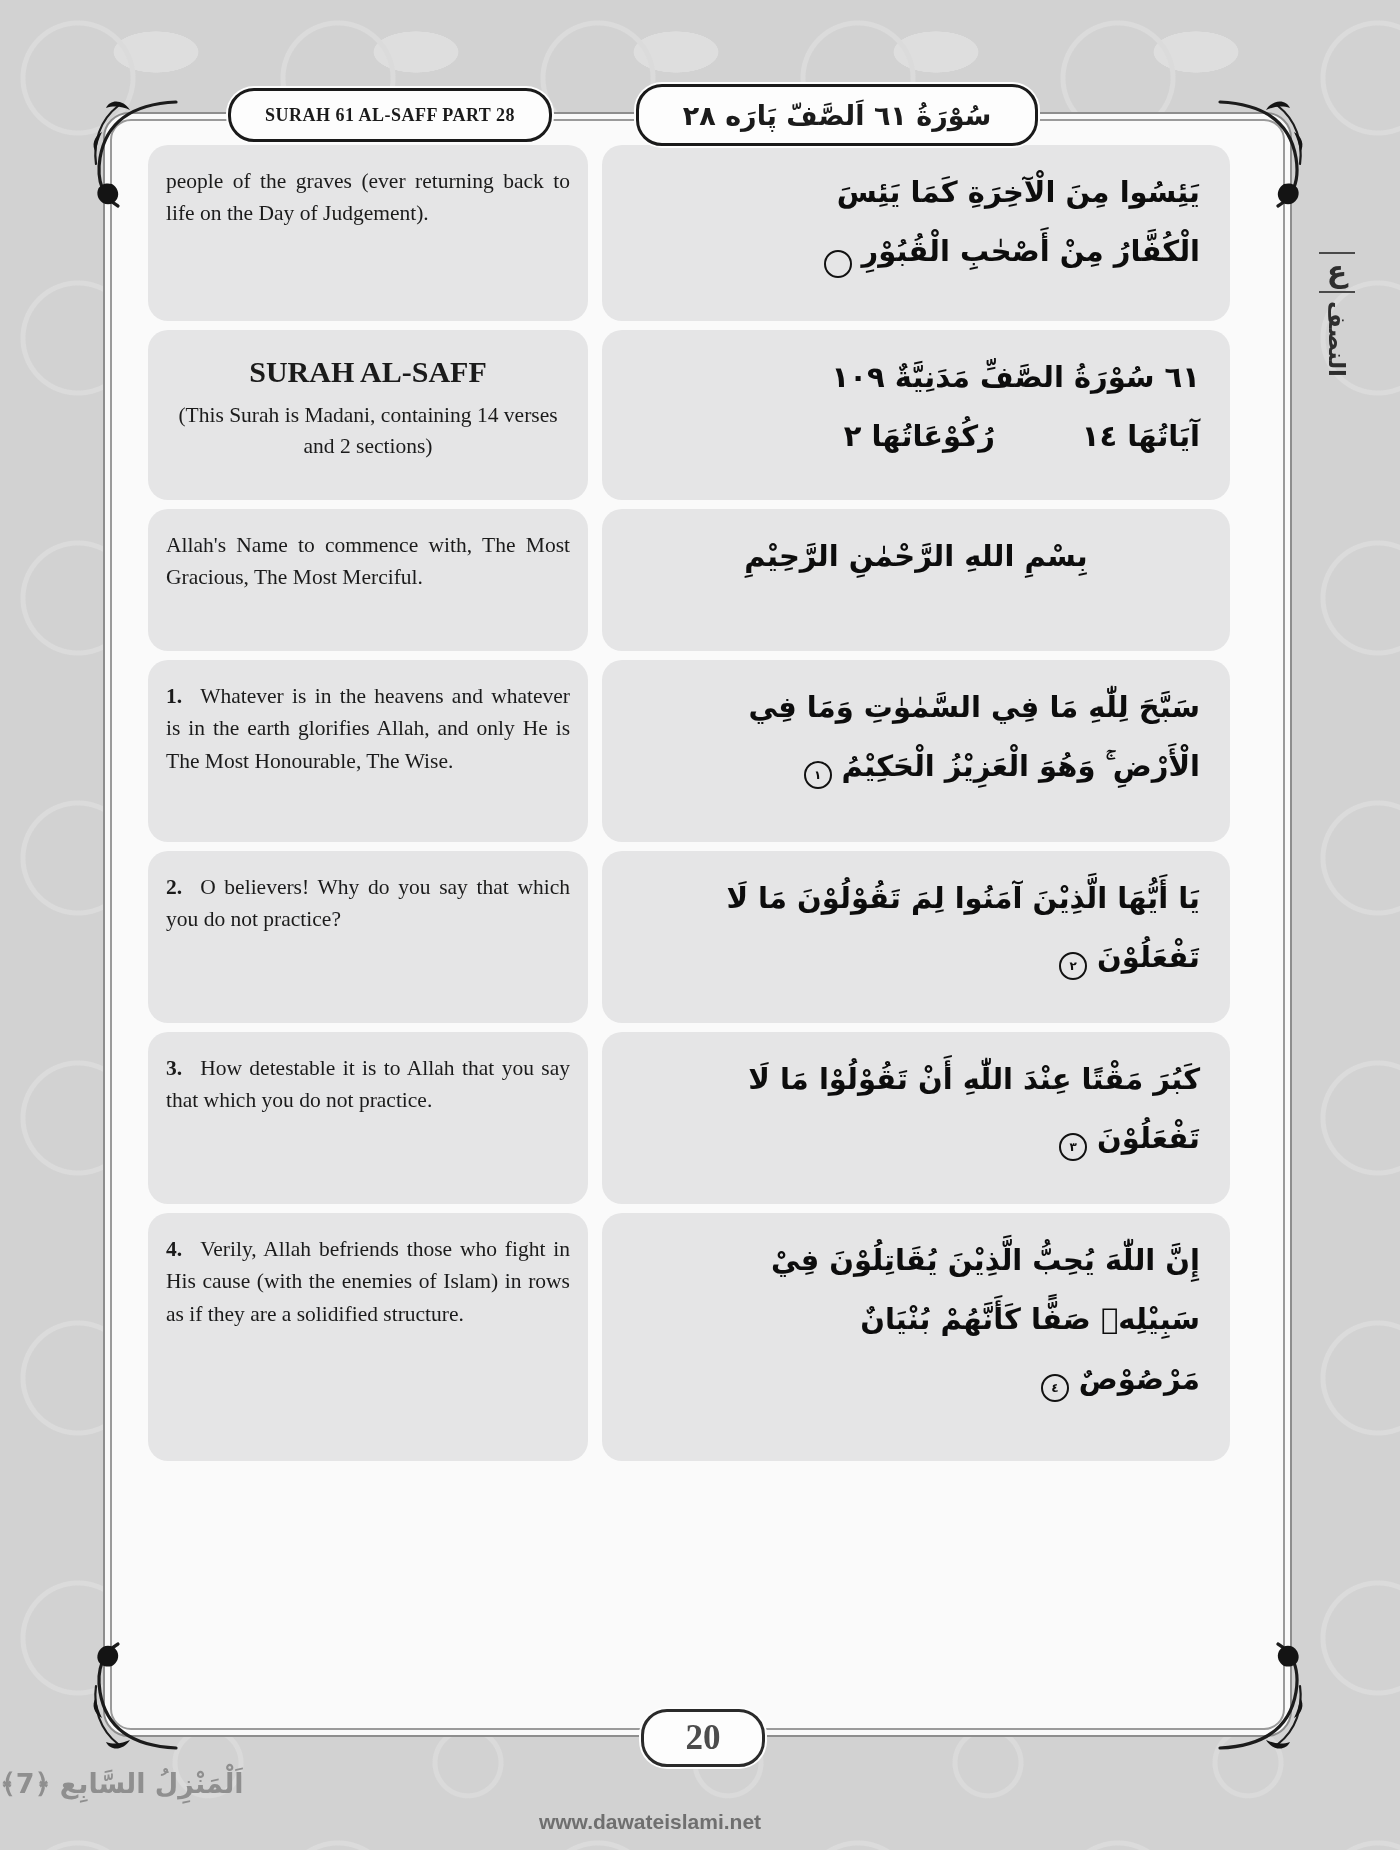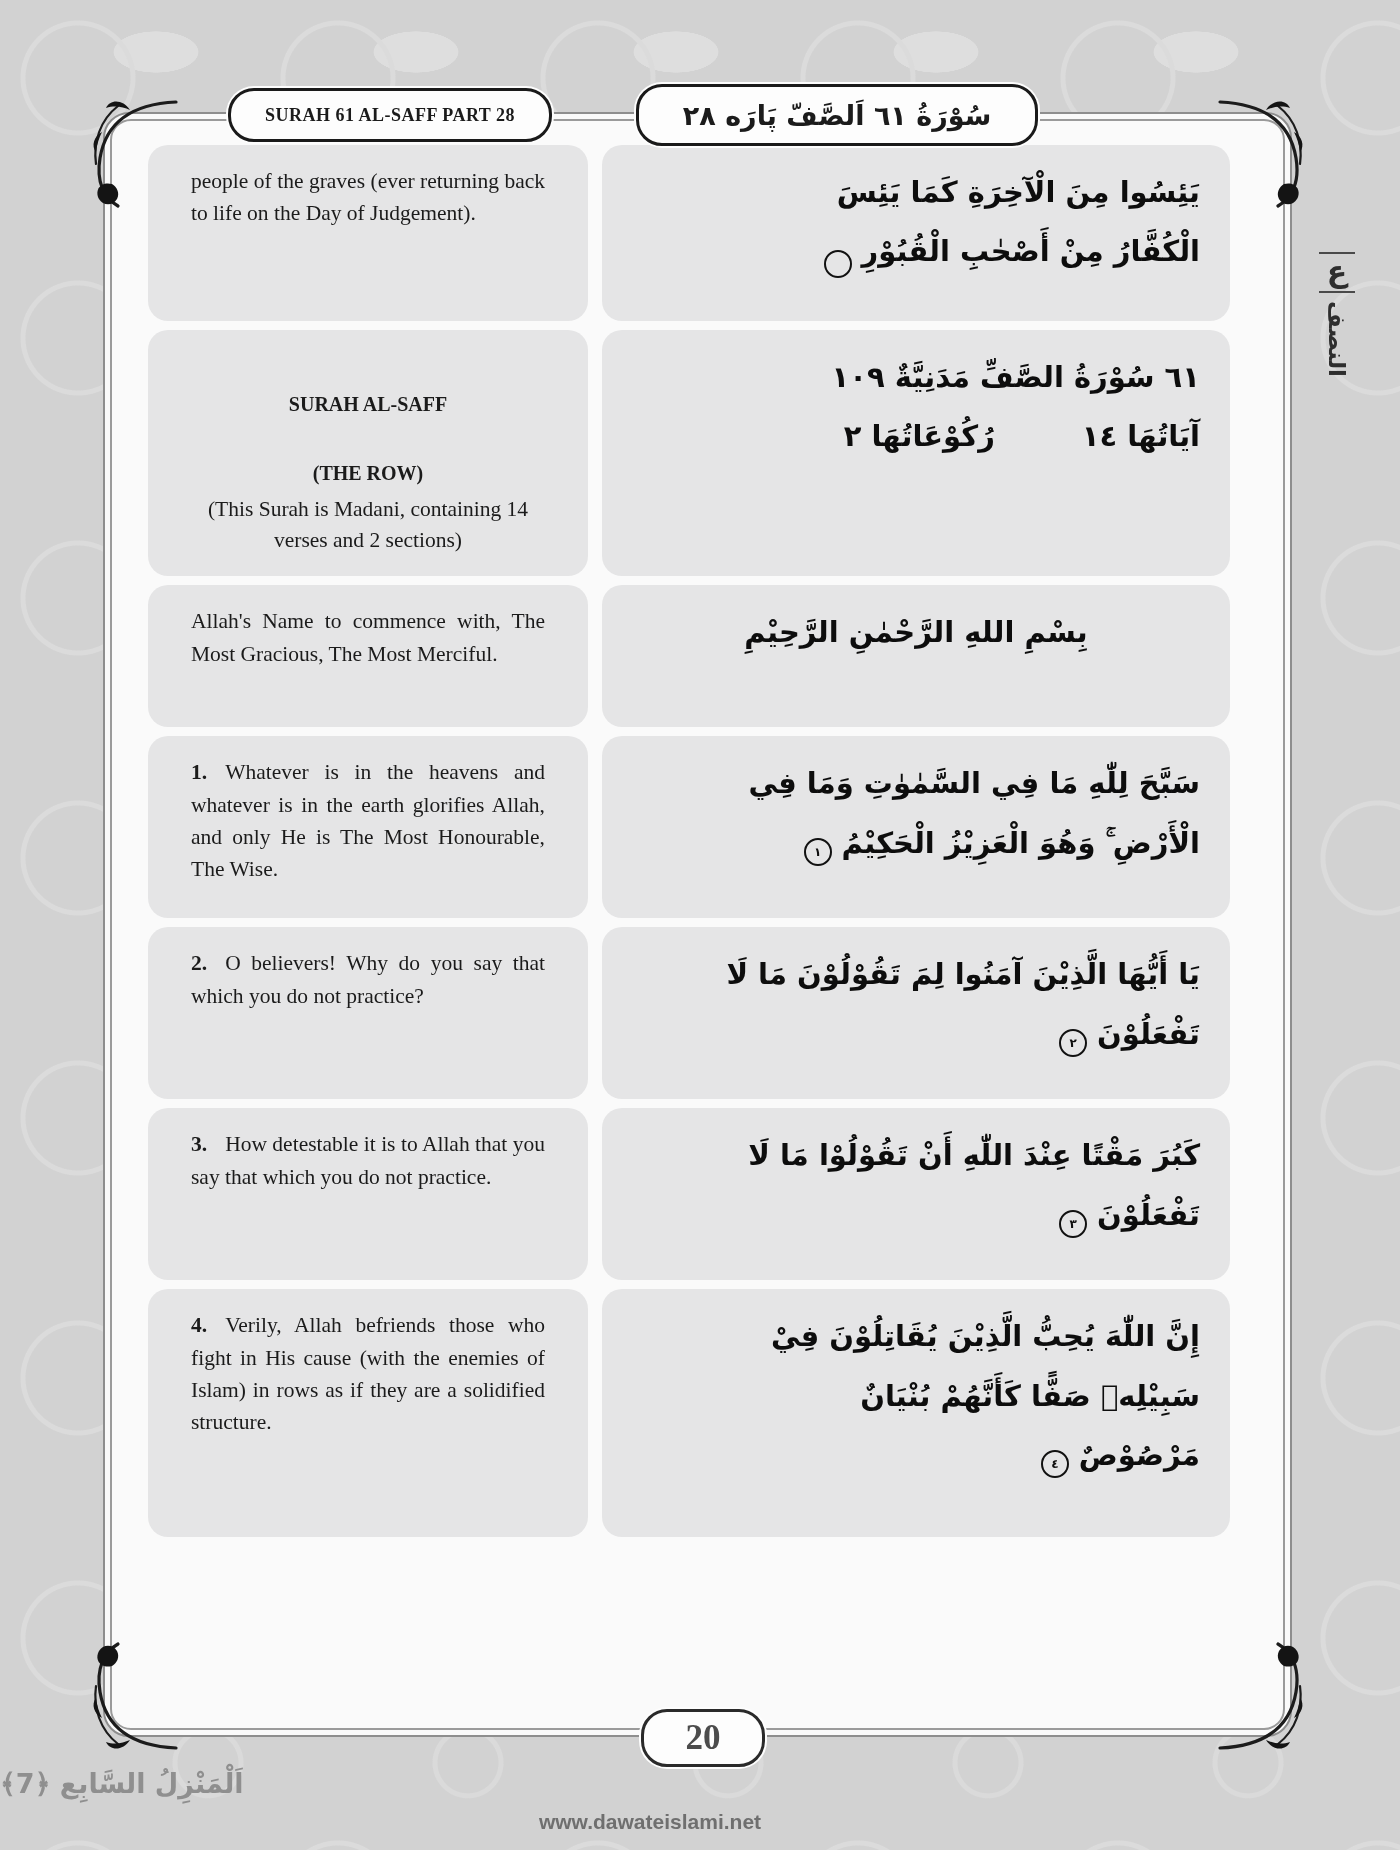--- a/index.html
+++ b/index.html
@@ -40,25 +40,25 @@
   .pill-right{left:636px; top:84px; width:396px; height:56px;}
   .pill-right span{font-family:"DejaVu Sans",sans-serif; font-weight:bold; font-size:27px; direction:rtl;}
   
   .rows{
     position:absolute; left:148px; top:145px; width:1082px; z-index:3;
     display:flex; flex-direction:column; gap:9px;
   }
   .row{display:flex; gap:14px;}
   .cell{background:#e5e5e6; border-radius:20px; box-sizing:border-box;}
   .cell.en{
-    width:440px; padding:20px 43px; font-size:21.5px; line-height:1.5;
+    width:440px; padding:20px 18px; font-size:21.5px; line-height:1.5;
     text-align:justify;
   }
   .cell.en .vno{font-weight:bold; margin-right:18px;}
-  .cell.en .sh{text-align:center; font-weight:bold; font-size:20px; line-height:1.45;margin-top:40px;}
+  .cell.en .sh{text-align:center; font-weight:bold; font-size:30px; line-height:1.45;}
   .cell.en .note{text-align:center; font-size:21.5px; line-height:1.45; margin-top:6px;}
   .cell.ar{
     flex:1; padding:18px 30px 6px 30px; direction:rtl;
     font-family:"DejaVu Sans",sans-serif; font-weight:bold;
     font-size:29px; color:#0d0d0d;
   }
   .ar-line{line-height:2.05; text-align:right; white-space:pre-wrap;}
   .ar-center .ar-line{text-align:center;}
   .ayah{
     display:inline-flex; width:24px; height:24px; border:2px solid #111;
@@ -149,21 +149,20 @@
         </div>
     <div class="cell ar" style="min-height: 176px;">
           <div class="ar-line">يَئِسُوا مِنَ الْآخِرَةِ كَمَا يَئِسَ</div>
           <div class="ar-line">الْكُفَّارُ مِنْ أَصْحٰبِ الْقُبُوْرِ<span class="ayah"><b></b></span></div>
         </div>
   </div>
 
   <div class="row">
     <div class="cell en" style="min-height: 170px;">
           <div class="sh">SURAH AL-SAFF</div>
-          <div class="sh">(THE ROW)</div>
           <div class="note">(This Surah is Madani, containing 14 verses and 2 sections)</div>
         </div>
     <div class="cell ar" style="min-height: 170px;">
           <div class="ar-line">٦١ سُوْرَةُ الصَّفِّ مَدَنِيَّةٌ ١٠٩</div>
           <div class="ar-line">آيَاتُهَا ١٤   رُكُوْعَاتُهَا ٢</div>
         </div>
   </div>
 
   <div class="row">
     <div class="cell en" style="min-height: 142px;">

